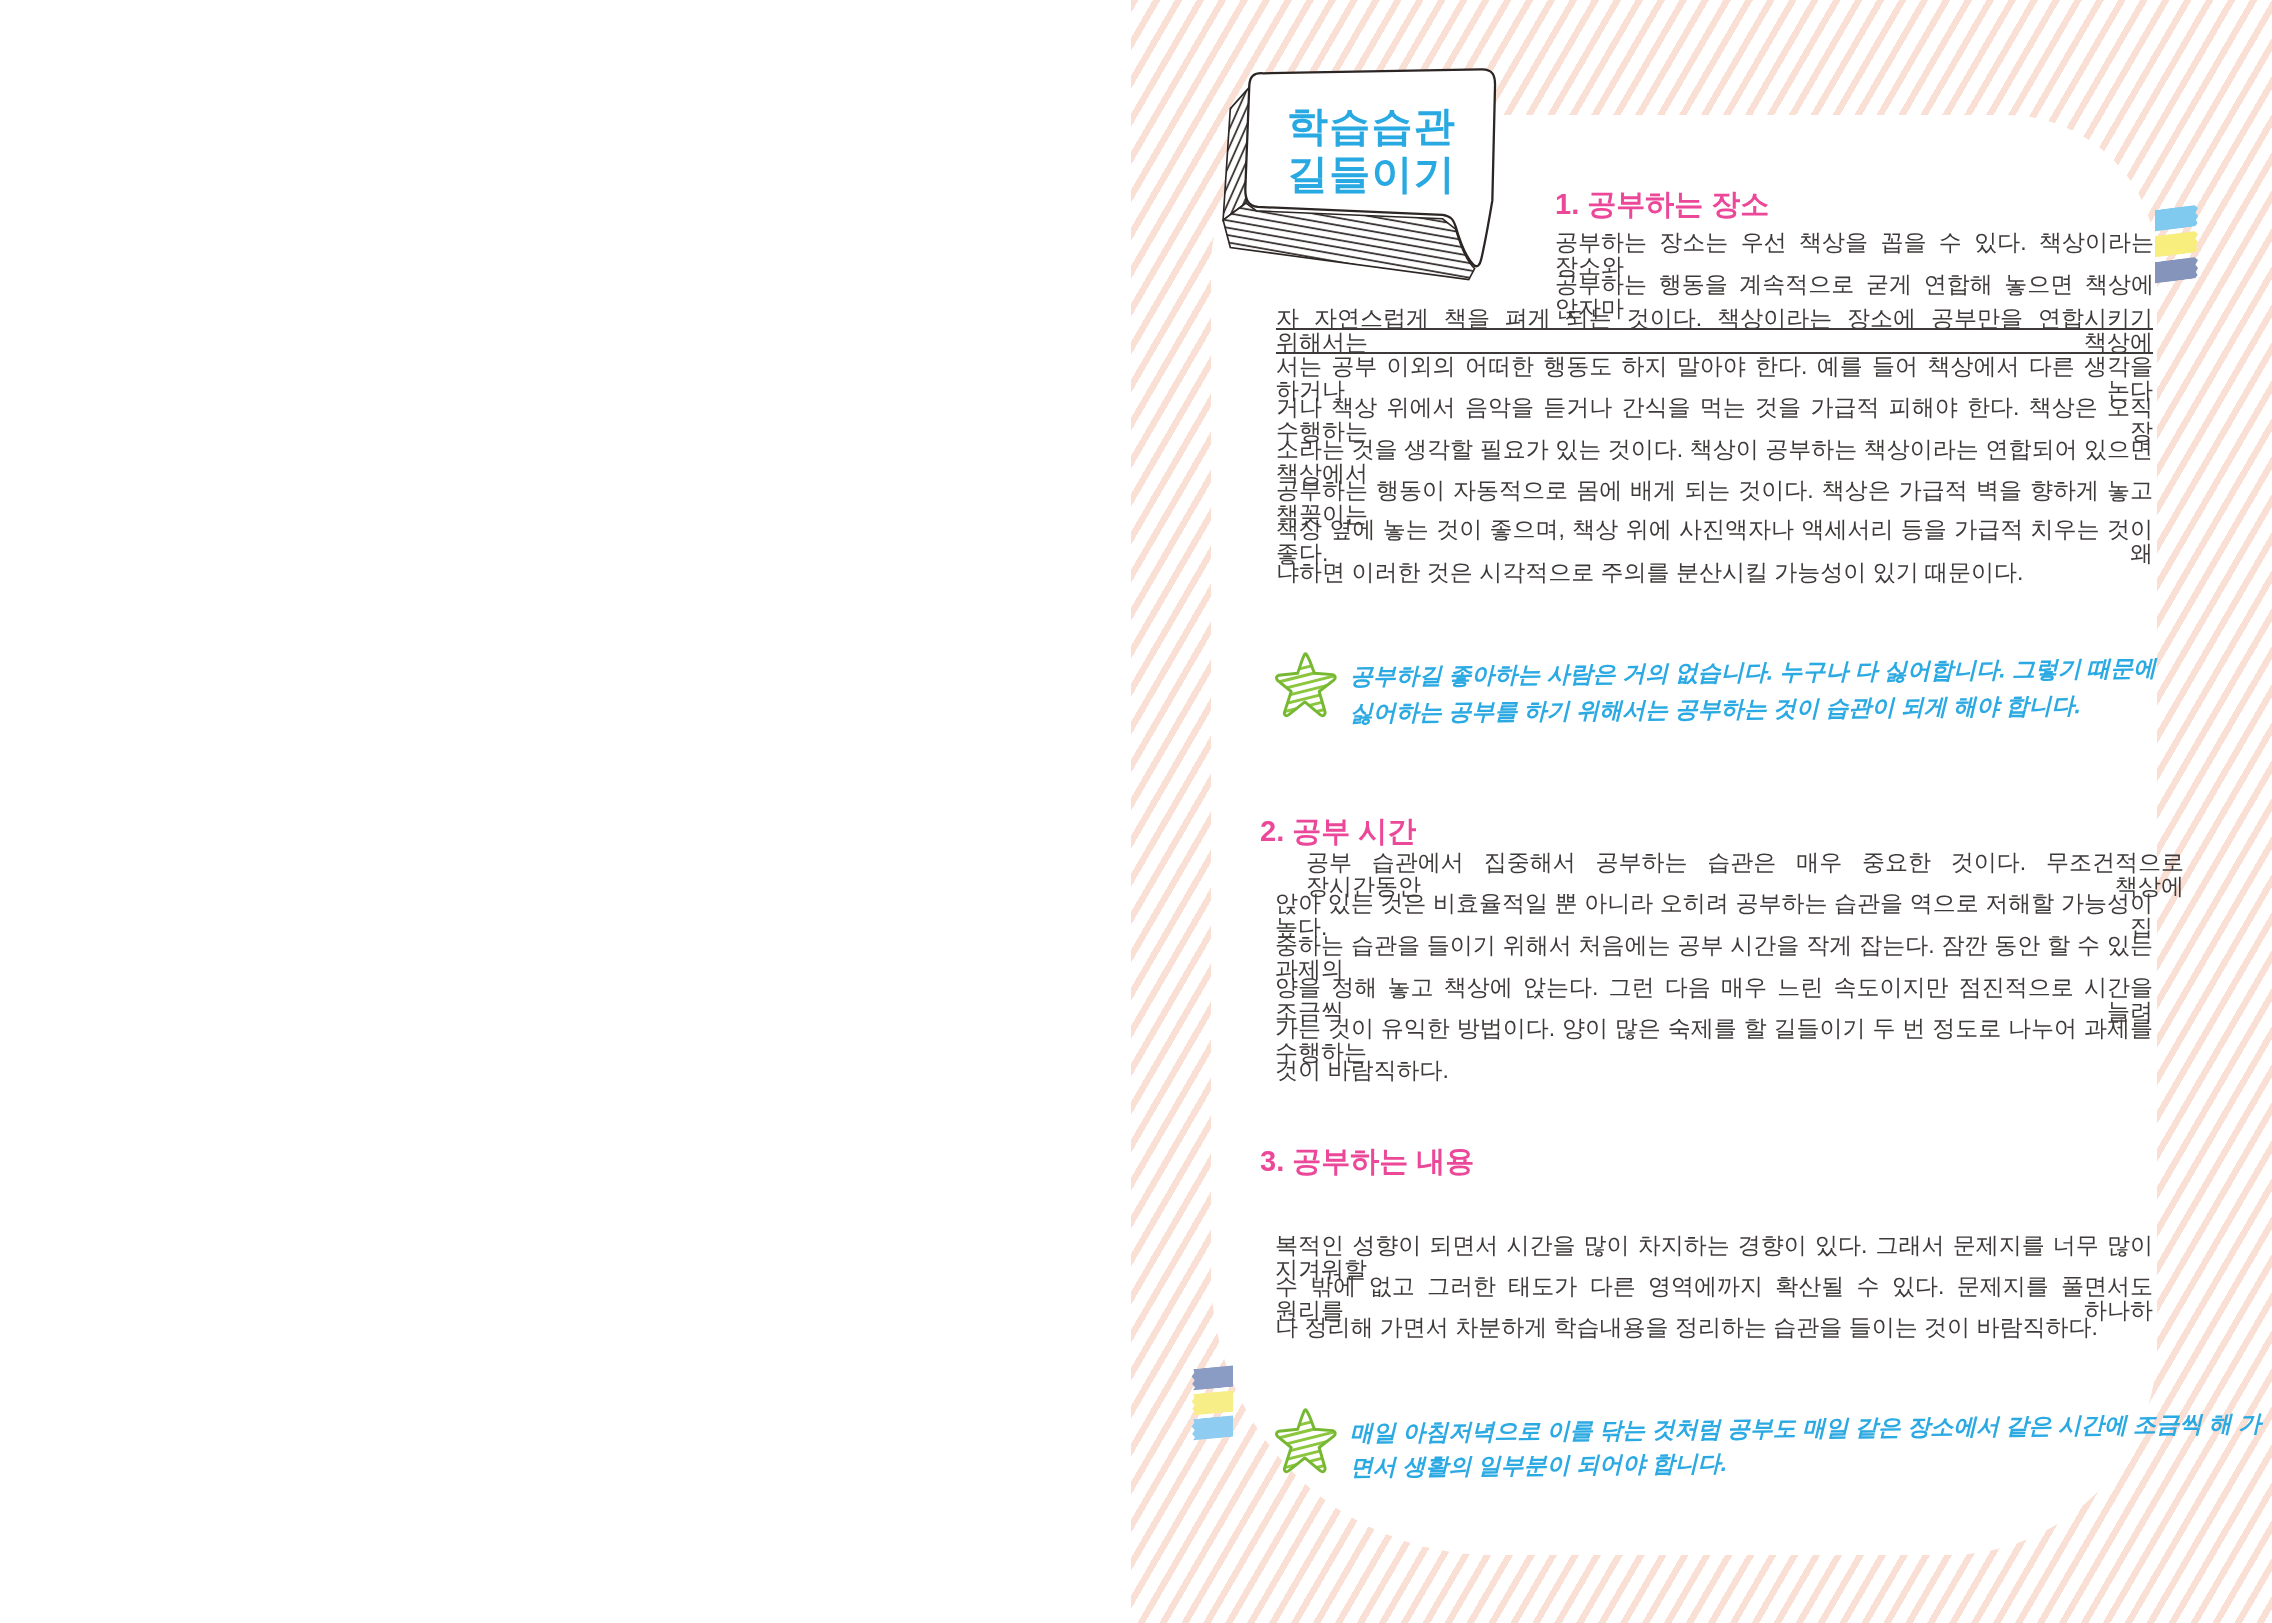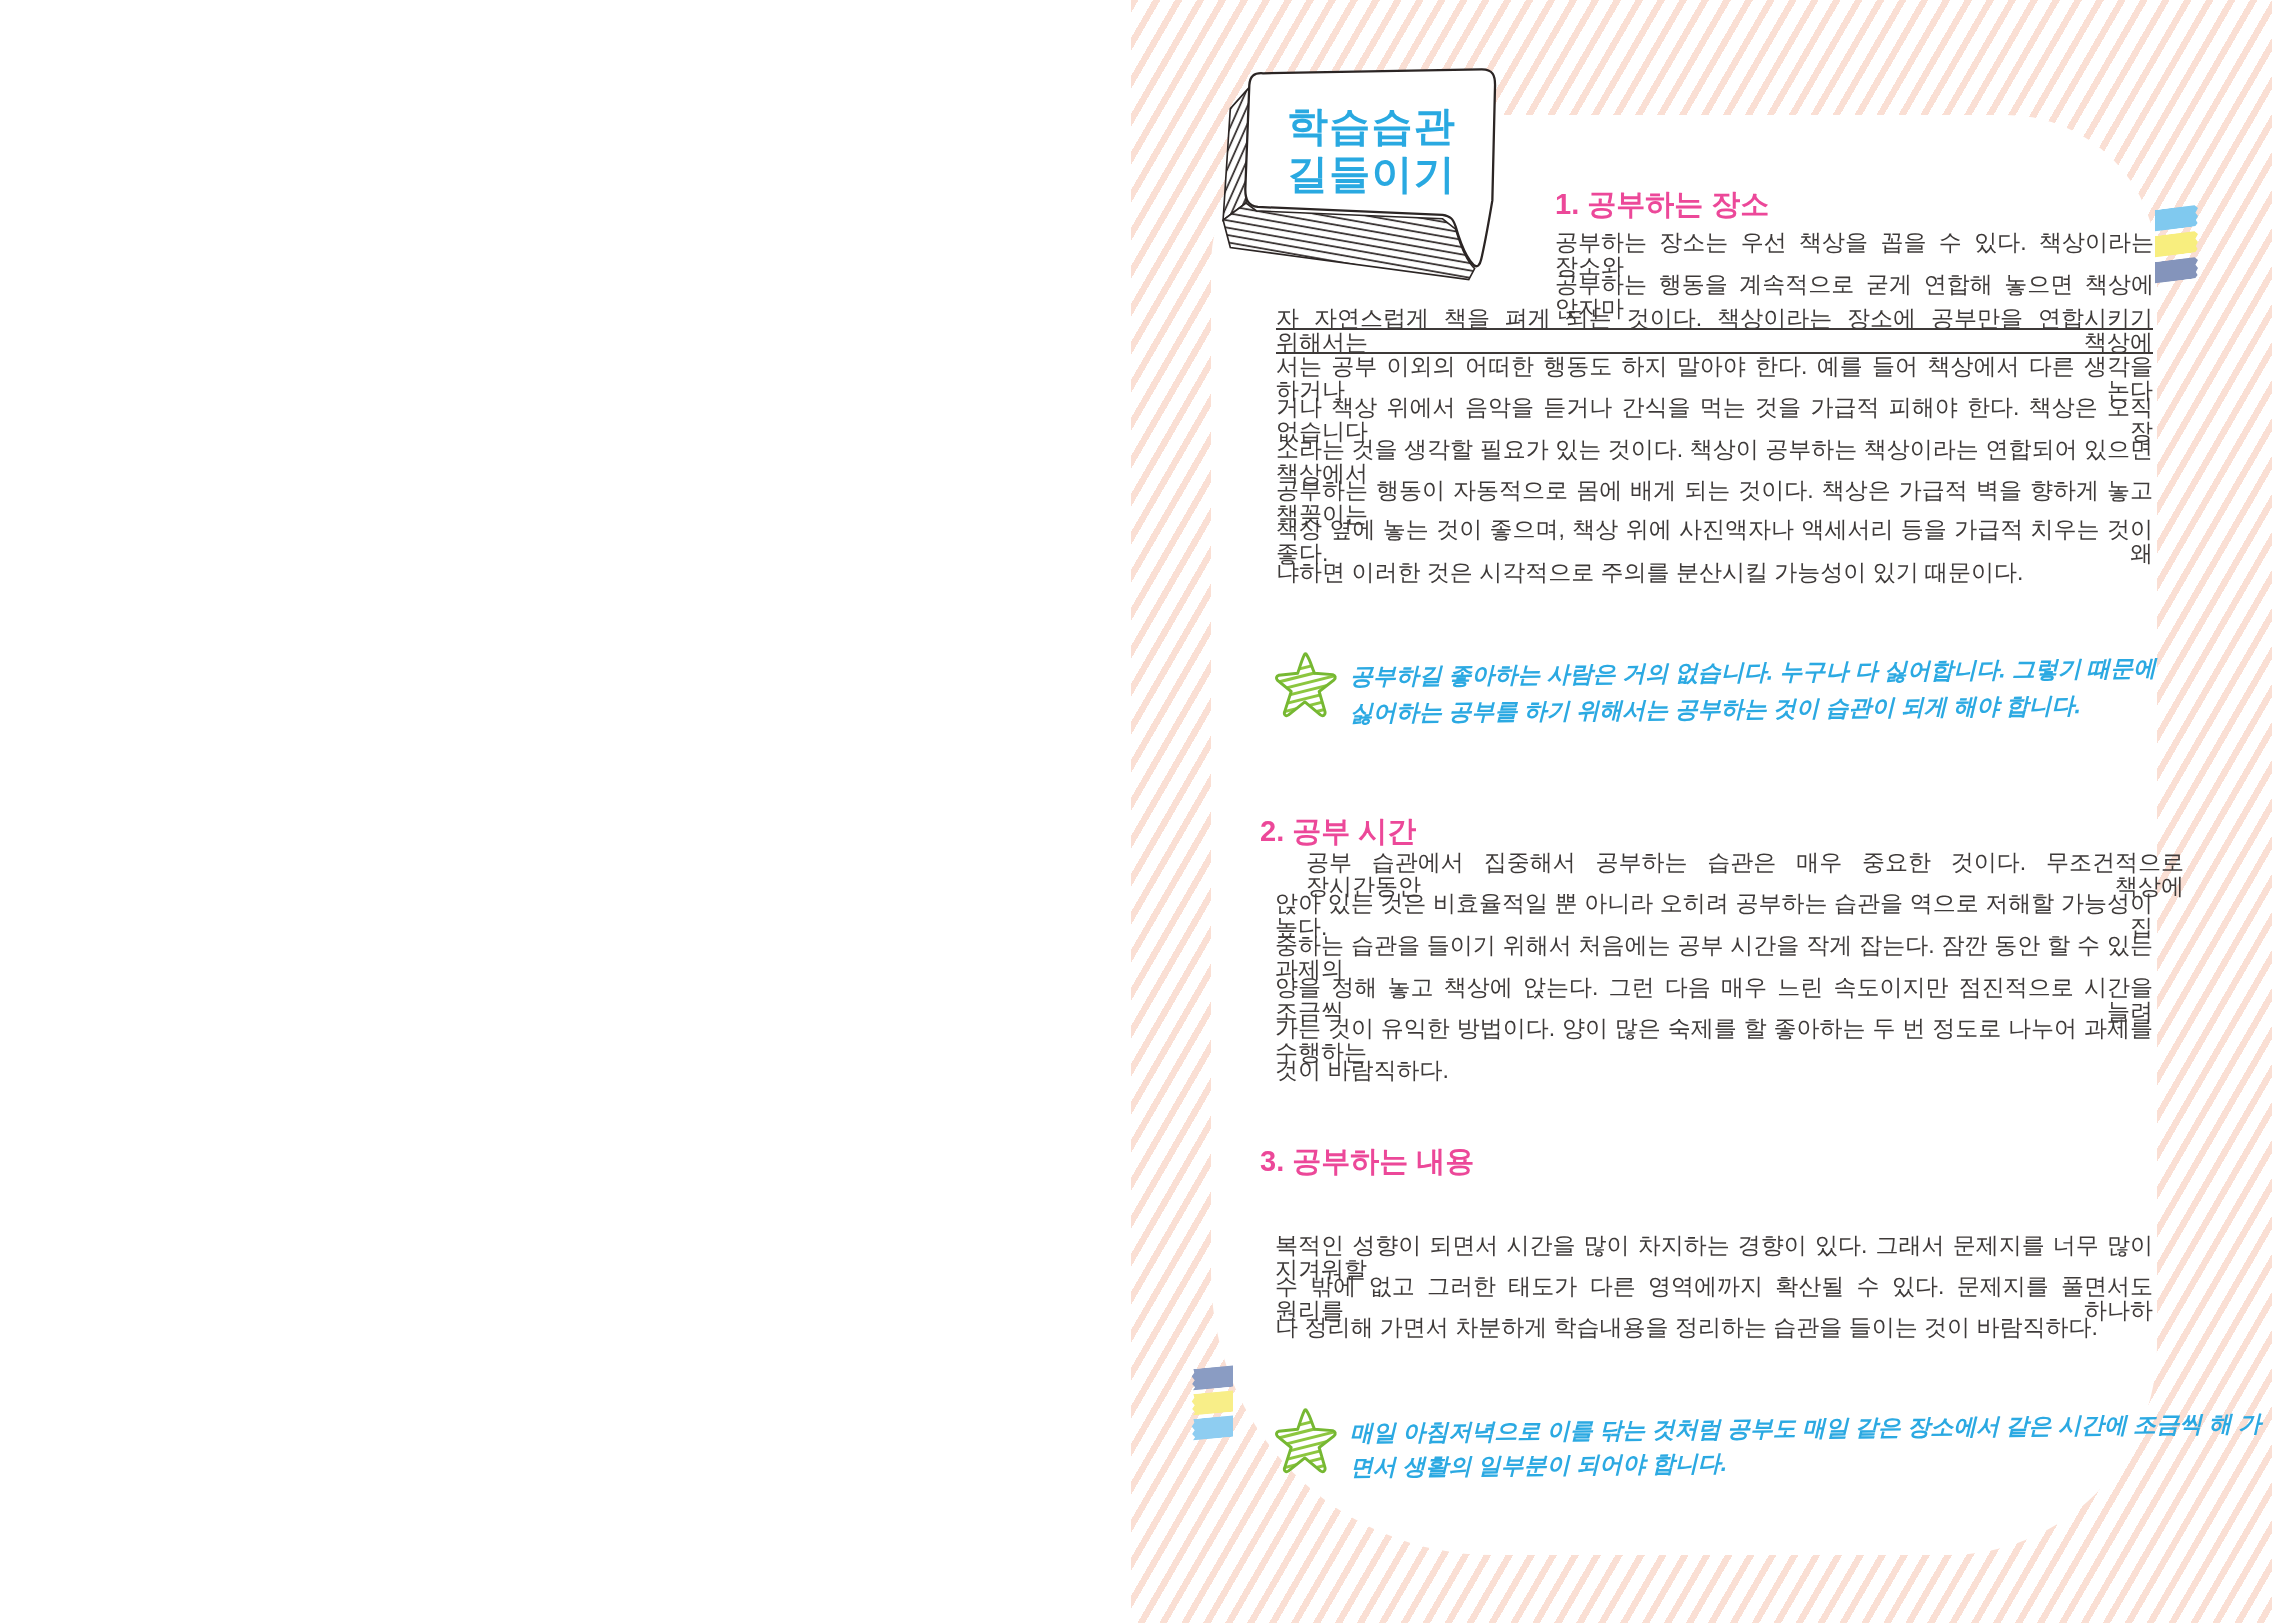--- a/index.html
+++ b/index.html
@@ -60,21 +60,21 @@
   <div class="bubble-text">
     <div>학습습관</div>
     <div>길들이기</div>
   </div>
 
   <div class="h" style="left:1555px;top:185px;">1. 공부하는 장소</div>
   <div class="bl" style="left:1555px;top:230px;width:599px;">공부하는 장소는 우선 책상을 꼽을 수 있다. 책상이라는 장소와</div>
   <div class="bl" style="left:1555px;top:272px;width:599px;">공부하는 행동을 계속적으로 굳게 연합해 놓으면 책상에 앉자마</div>
   <div class="bl" style="left:1276px;top:306px;width:877px;text-decoration:underline;">자 자연스럽게 책을 펴게 되는 것이다. 책상이라는 장소에 공부만을 연합시키기 위해서는 책상에</div>
   <div class="bl" style="left:1276px;top:354px;width:877px;">서는 공부 이외의 어떠한 행동도 하지 말아야 한다. 예를 들어 책상에서 다른 생각을 하거나 논다</div>
-  <div class="bl" style="left:1276px;top:395px;width:877px;">거나 책상 위에서 음악을 듣거나 간식을 먹는 것을 가급적 피해야 한다. 책상은 오직 없습니다 장</div>
+  <div class="bl" style="left:1276px;top:395px;width:877px;">거나 책상 위에서 음악을 듣거나 간식을 먹는 것을 가급적 피해야 한다. 책상은 오직 수행하는 장</div>
   <div class="bl" style="left:1276px;top:437px;width:877px;">소라는 것을 생각할 필요가 있는 것이다. 책상이 공부하는 책상이라는 연합되어 있으면 책상에서</div>
   <div class="bl" style="left:1276px;top:478px;width:877px;">공부하는 행동이 자동적으로 몸에 배게 되는 것이다. 책상은 가급적 벽을 향하게 놓고 책꽂이는</div>
   <div class="bl" style="left:1276px;top:517px;width:877px;">책상 옆에 놓는 것이 좋으며, 책상 위에 사진액자나 액세서리 등을 가급적 치우는 것이 좋다. 왜</div>
   <div class="bl end" style="left:1276px;top:560px;width:877px;">냐하면 이러한 것은 시각적으로 주의를 분산시킬 가능성이 있기 때문이다.</div>
 
   <svg class="star" style="left:1273px;top:651px;" viewBox="0 0 100 104">
     <defs>
       <clipPath id="sc1">
         <path d="M 52,6 C 58,15 60,26 64,34 L 92,36 C 96,37 97,41 94,44 L 71,62 L 80,93
                  C 81,98 77,101 73,98 L 49,78 L 24,98 C 20,101 16,98 18,93 L 28,62 L 7,45
@@ -96,21 +96,21 @@
              C 4,42 5,38 9,37 L 38,34 C 42,22 45,12 48,6 C 49,3 51,3 52,6 Z" fill="none" stroke="#76b832" stroke-width="4.5" stroke-linejoin="round"></path>
   </svg>
   <div class="note-line" style="left:1350px;top:657px;">공부하길 좋아하는 사람은 거의 없습니다. 누구나 다 싫어합니다. 그렇기 때문에</div>
   <div class="note-line" style="left:1350px;top:694px;">싫어하는 공부를 하기 위해서는 공부하는 것이 습관이 되게 해야 합니다.</div>
 
   <div class="h" style="left:1260px;top:812px;">2. 공부 시간</div>
   <div class="bl" style="left:1306px;top:850px;width:878px;">공부 습관에서 집중해서 공부하는 습관은 매우 중요한 것이다. 무조건적으로 장시간동안 책상에</div>
   <div class="bl" style="left:1275px;top:891px;width:878px;">앉아 있는 것은 비효율적일 뿐 아니라 오히려 공부하는 습관을 역으로 저해할 가능성이 높다. 집</div>
   <div class="bl" style="left:1275px;top:933px;width:878px;">중하는 습관을 들이기 위해서 처음에는 공부 시간을 작게 잡는다. 잠깐 동안 할 수 있는 과제의</div>
   <div class="bl" style="left:1275px;top:975px;width:878px;">양을 정해 놓고 책상에 앉는다. 그런 다음 매우 느린 속도이지만 점진적으로 시간을 조금씩 늘려</div>
-  <div class="bl" style="left:1275px;top:1016px;width:878px;">가는 것이 유익한 방법이다. 양이 많은 숙제를 할 좋아하는 두 번 정도로 나누어 과제를 수행하는</div>
+  <div class="bl" style="left:1275px;top:1016px;width:878px;">가는 것이 유익한 방법이다. 양이 많은 숙제를 할 길들이기 두 번 정도로 나누어 과제를 수행하는</div>
   <div class="bl end" style="left:1275px;top:1058px;width:878px;">것이 바람직하다.</div>
 
   <div class="h" style="left:1260px;top:1142px;">3. 공부하는 내용</div>
   <div class="bl" style="left:1275px;top:1233px;width:878px;">복적인 성향이 되면서 시간을 많이 차지하는 경향이 있다. 그래서 문제지를 너무 많이 지겨워할</div>
   <div class="bl" style="left:1275px;top:1274px;width:878px;">수 밖에 없고 그러한 태도가 다른 영역에까지 확산될 수 있다. 문제지를 풀면서도 원리를 하나하</div>
   <div class="bl end" style="left:1275px;top:1315px;width:878px;">나 정리해 가면서 차분하게 학습내용을 정리하는 습관을 들이는 것이 바람직하다.</div>
 
   <svg class="star" style="left:1273px;top:1407px;" viewBox="0 0 100 104">
     <defs>
       <clipPath id="sc2">

